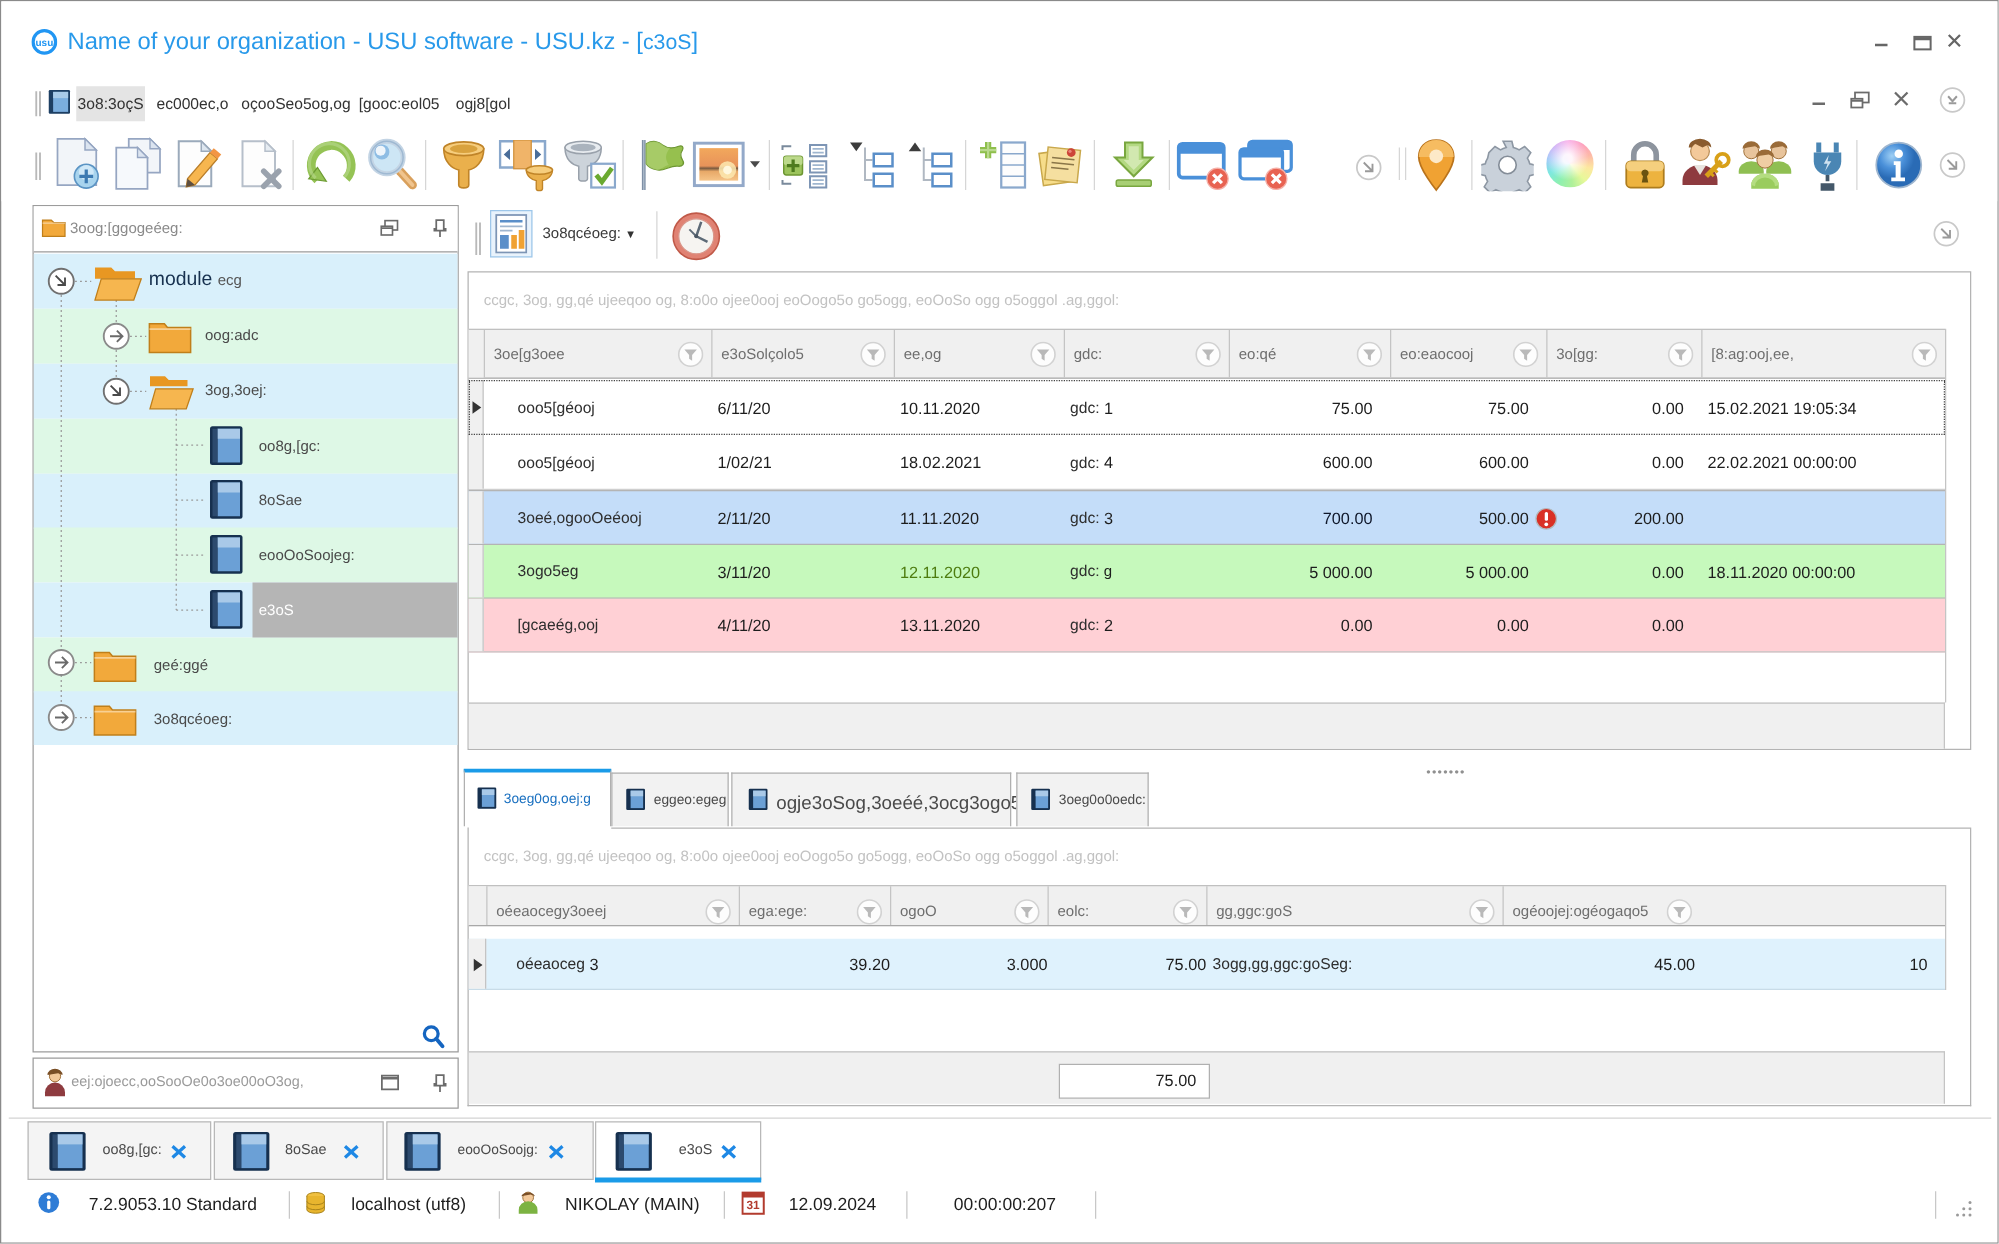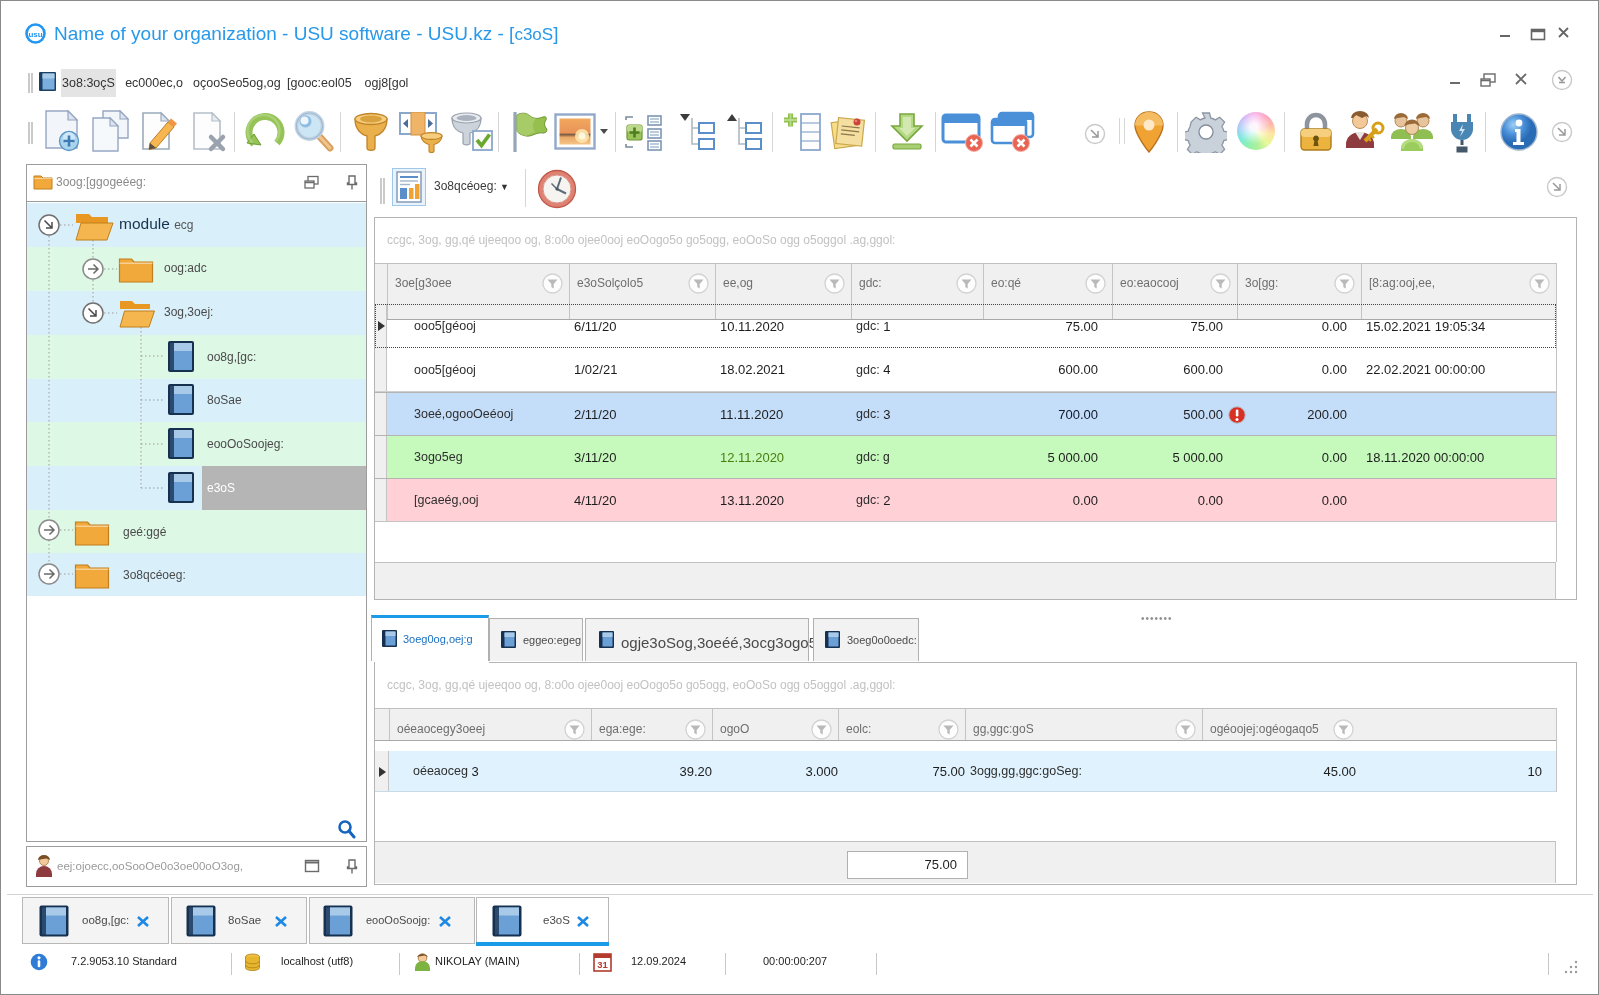--- a/index.html
+++ b/index.html
@@ -32,21 +32,21 @@
 .gcol .cl{position:absolute;left:7px;top:12px;white-space:nowrap}
 .grow{position:absolute;width:1181px;font-size:12.5px;color:#2e2e2e}
 .cell{position:absolute;top:0;height:100%;display:flex;align-items:center;white-space:nowrap}
 .num{justify-content:flex-end}
 
 .fun{position:absolute;top:9px;width:21px;height:21px}
 
 .mtab{position:absolute;top:896px;height:47px;background:#f4f4f4;border:1px solid #b8b8b8}
 
 #status{position:absolute;left:0,top:946px;width:100%;height:40px}
-.stxt{position:absolute;font-size:11px;color:#1e1e1e;white-space:nowrap}
+.stxt{position:absolute;font-size:14px;color:#1e1e1e;white-space:nowrap}
 .ssep{position:absolute;top:952px;width:1px;height:22px;background:#c8c8c8}
 </style></head>
 <body>
 <div id="win">
 
 <div id="title">
 <svg class="abs" style="left:24px;top:22px" width="21" height="21" viewBox="0 0 21 21">
         <circle cx="10.5" cy="10.5" r="9" fill="none" stroke="#2196f3" stroke-width="2.6"></circle>
         <text x="10.5" y="14" font-size="8" font-weight="bold" fill="#2196f3" text-anchor="middle" font-family="Liberation Sans">usu</text>
       </svg>
@@ -482,21 +482,21 @@
         <path d="M21 21 L15.5 15.5" stroke="#5d6a77" stroke-width="1.5"></path>
         <circle cx="21" cy="21" r="1.6" fill="#4a5663"></circle>
       </svg>
 <svg class="abs" style="left:1168px;top:12px" width="22" height="22" viewBox="0 0 22 22">
         <circle cx="11" cy="11" r="9.5" fill="none" stroke="#c9c9c9" stroke-width="1.4"></circle>
         <path d="M7 7 L14 14 M14 8 v6 h-6" fill="none" stroke="#9a9a9a" stroke-width="1.5"></path>
       </svg>
 </div>
 <div id="grid1" class="gridc" style="left:373px;top:216px;width:1203px;height:383px">
 <div class="hint" style="top:15px">ccgc, 3og, gg,qé ujeeqoo og, 8:o0o ojee0ooj eoOogo5o go5ogg, eoOoSo ogg o5oggol .ag,ggol:</div>
-<div class="ghead" style="left:0;top:45px;width:1181px;height:57px">
+<div class="ghead" style="left:0;top:45px;width:1181px;height:40px">
 <div class="gcol" style="left:0;width:12px;border-left:none;background:#f0f0f0"></div>
 <div class="gcol" style="left:12px;width:182px">
           <span class="cl">3oe[g3oee</span>
           <svg class="fun" style="right:6px" width="21" height="21" viewBox="0 0 21 21">
             <circle cx="10.5" cy="10.5" r="9.5" fill="#fdfdfd" stroke="#d2d2d2" stroke-width="1.3"></circle>
             <path d="M5.5 6.5 h10 l-3.8 4.5 v4.5 l-2.4 -1.6 v-2.9 z" fill="#b9b9b9"></path>
           </svg>
         </div>
 <div class="gcol" style="left:194px;width:146px">
           <span class="cl">e3oSolçolo5</span>
@@ -772,21 +772,21 @@
         <path d="M1.5 3.8 v11 a7 2.8 0 0 0 14 0 v-11" fill="#e8b52e" stroke="#a8821a" stroke-width="0.8"></path>
         <path d="M1.5 8 a7 2.8 0 0 0 14 0 M1.5 12 a7 2.8 0 0 0 14 0" fill="none" stroke="#a8821a" stroke-width="0.8"></path>
       </svg>
 <div class="stxt" style="left:280px;top:954px">localhost (utf8)</div>
 <div class="ssep" style="left:398px"></div>
 <svg class="abs" style="left:412px;top:951px" width="19" height="20" viewBox="0 0 19 20">
         <circle cx="9.5" cy="6" r="4.3" fill="#f3c99a" stroke="#a1733c" stroke-width="0.8"></circle>
         <path d="M4 5 a6 5 0 0 1 11 0 l-3.5-1.5 -4.5.8 z" fill="#7a4f26"></path>
         <path d="M2 16 a7.5 7 0 0 1 15 0 v3 h-15 z" fill="#7cb342"></path>
       </svg>
-<div class="stxt" style="left:434px;top:954px">NIKOLAY (MAIN)</div>
+<div class="stxt" style="left:451px;top:954px">NIKOLAY (MAIN)</div>
 <div class="ssep" style="left:578px"></div>
 <svg class="abs" style="left:592px;top:952px" width="19" height="19" viewBox="0 0 19 19">
         <rect x="1" y="1" width="17" height="17" fill="#fff" stroke="#b23b2e" stroke-width="1.6"></rect>
         <rect x="1" y="1" width="17" height="4" fill="#b23b2e"></rect>
         <text x="9.5" y="14.5" font-size="9.5" font-weight="bold" fill="#b23b2e" text-anchor="middle" font-family="Liberation Sans">31</text>
       </svg>
 <div class="stxt" style="left:630px;top:954px">12.09.2024</div>
 <div class="ssep" style="left:724px"></div>
 <div class="stxt" style="left:762px;top:954px">00:00:00:207</div>
 <div class="ssep" style="left:875px"></div>

